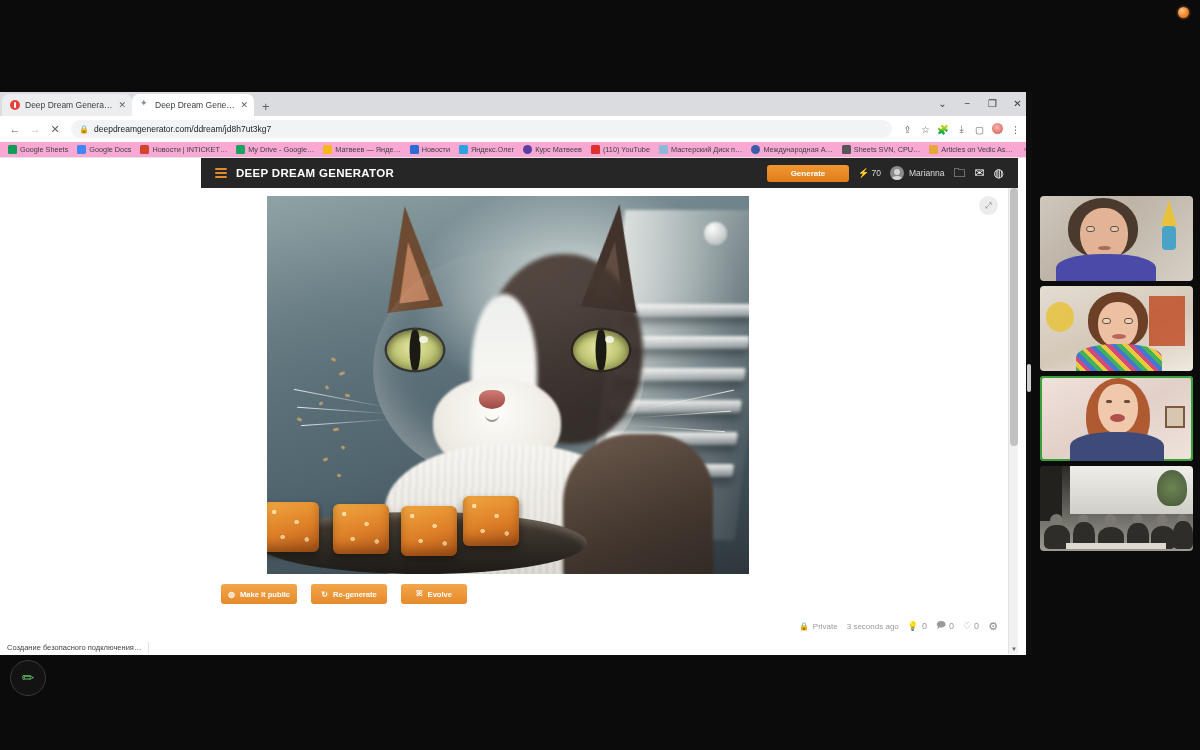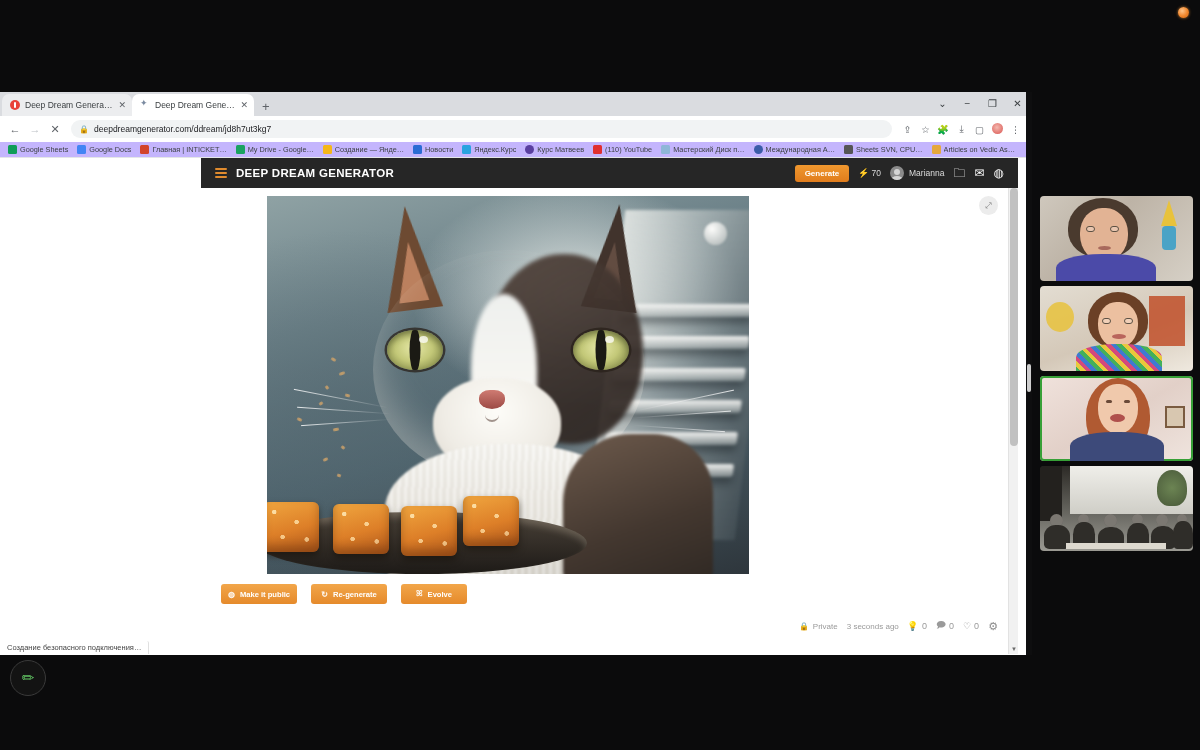--- a/index.html
+++ b/index.html
@@ -88,21 +88,21 @@
     width: 17px; text-align: center; font-size: 9.5px; color: #5f6368;
   }
   .profile-av {
     width: 11px; height: 11px; border-radius: 50%;
     background: radial-gradient(circle at 45% 40%, #f4b9b0, #d9534f);
     display: inline-block; margin: 0 2px;
   }
 
   
   .bmbar {
-    height: 16px; background: #c4b5fd; display: flex; align-items: center;
+    height: 16px; background: #f9a8d4; display: flex; align-items: center;
     padding: 0 5px; gap: 3px; border-bottom: 1px solid #e4e6e8;
     position: relative;
   }
   .bm { display: flex; align-items: center; gap: 3px; padding: 0 3px; max-width: 105px; }
   .bm-ico { width: 9px; height: 9px; border-radius: 1.5px; flex: 0 0 9px; }
   .bm-lbl {
     font-size: 7.3px; color: #3c4043; white-space: nowrap;
     overflow: hidden; text-overflow: ellipsis;
   }
   .bm-ovf { font-size: 8px; color: #5f6368; margin-left: auto; padding: 0 5px; }
@@ -120,21 +120,21 @@
   }
   .burger { display: flex; flex-direction: column; gap: 2px; width: 12px; }
   .burger i { display: block; height: 2px; background: #e08b2e; border-radius: 1px; }
   .ddg-brand {
     font-size: 11.5px; font-weight: bold; color: #ffffff; letter-spacing: .3px;
   }
   .ddg-spacer { flex: 1 1 auto; }
   .gen-btn {
     background: linear-gradient(#f0982f, #e07c1c);
     color: #fff; font-size: 8px; font-weight: bold;
-    padding: 4px 10px; border-radius: 3px; border: none;
+    padding: 4px 24px; border-radius: 3px; border: none;
   }
   .energy { font-size: 8.5px; color: #d8d8d8; display: flex; align-items: center; gap: 2px; }
   .energy .bolt { color: #e8a33d; font-size: 9px; }
   .user-chip { display: flex; align-items: center; gap: 5px; }
   .user-av {
     width: 14px; height: 14px; border-radius: 50%; background: #8b8b8b;
     position: relative; overflow: hidden;
   }
   .user-av::before {
     content:""; position:absolute; left:4px; top:2.5px; width:6px; height:6px;
@@ -468,37 +468,37 @@
       <div class="bm">
           <i class="bm-ico" style="background:#0f9d58"></i>
           <span class="bm-lbl">Google Sheets</span>
         </div>
       <div class="bm">
           <i class="bm-ico" style="background:#4285f4"></i>
           <span class="bm-lbl">Google Docs</span>
         </div>
       <div class="bm">
           <i class="bm-ico" style="background:#d2452b"></i>
-          <span class="bm-lbl">Главная | INTICKET…</span>
+          <span class="bm-lbl">Новости | INTICKET…</span>
         </div>
       <div class="bm">
           <i class="bm-ico" style="background:#1aa260"></i>
           <span class="bm-lbl">My Drive - Google…</span>
         </div>
       <div class="bm">
           <i class="bm-ico" style="background:#f5b71a"></i>
-          <span class="bm-lbl">Создание — Янде…</span>
+          <span class="bm-lbl">Матвеев — Янде…</span>
         </div>
       <div class="bm">
           <i class="bm-ico" style="background:#2b6cd4"></i>
           <span class="bm-lbl">Новости</span>
         </div>
       <div class="bm">
           <i class="bm-ico" style="background:#2aa3e0"></i>
-          <span class="bm-lbl">Яндекс.Курс</span>
+          <span class="bm-lbl">Яндекс.Олег</span>
         </div>
       <div class="bm">
           <i class="bm-ico" style="background:#5a3fa0;border-radius:50%"></i>
           <span class="bm-lbl">Курс Матвеев</span>
         </div>
       <div class="bm">
           <i class="bm-ico" style="background:#e02f2f"></i>
           <span class="bm-lbl">(110) YouTube</span>
         </div>
       <div class="bm">

